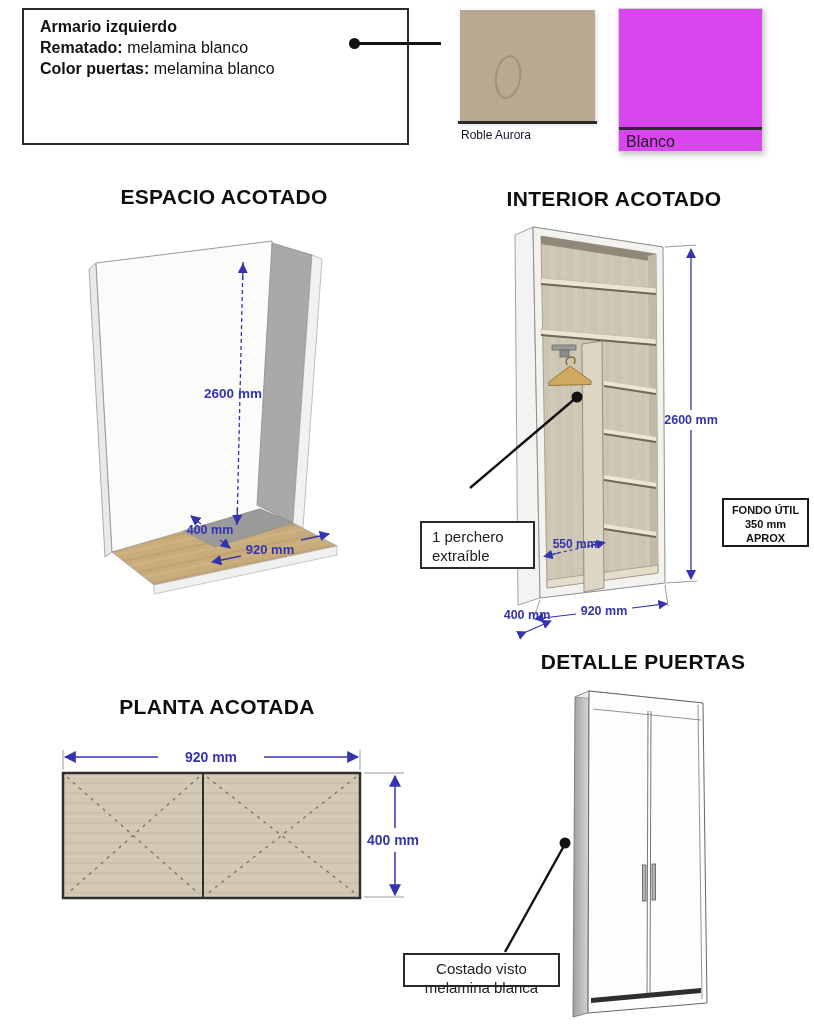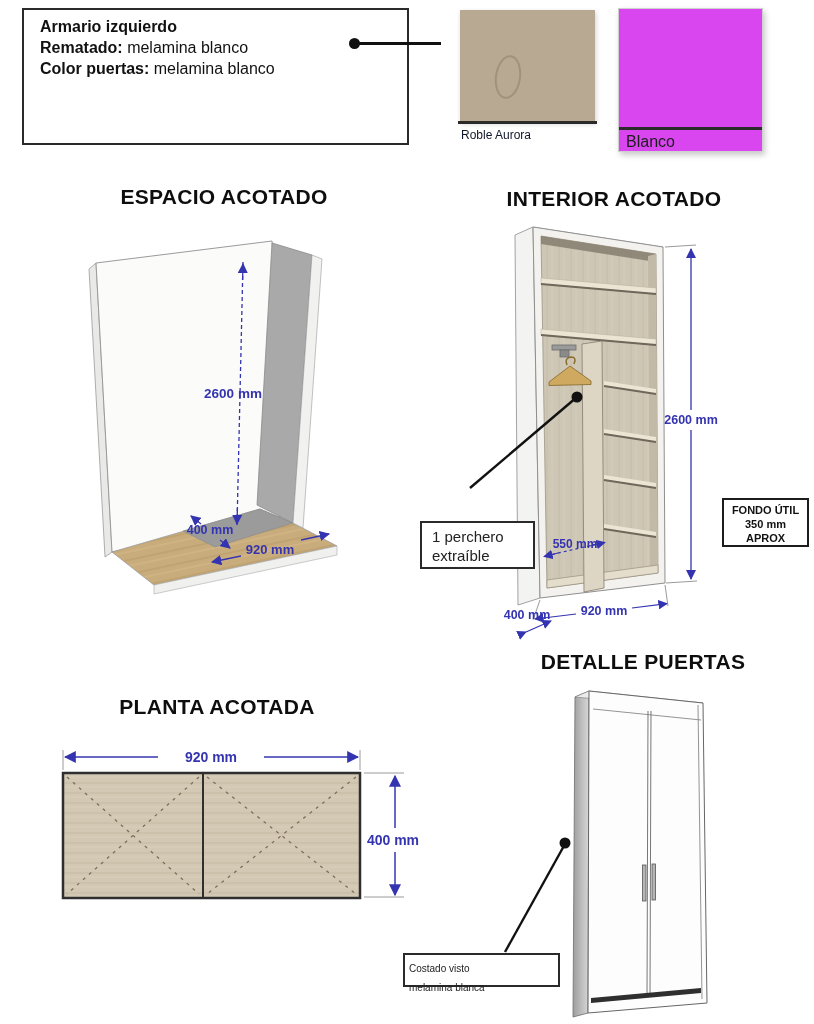--- a/index.html
+++ b/index.html
@@ -56,21 +56,21 @@
 
   .dim { fill:#3434b0; font-weight:bold; font-family:"Liberation Sans",sans-serif; }
   .dimline { stroke:#3434b0; fill:none; }
   .ext { stroke:#9a9a9a; stroke-width:1; fill:none; }
 
   
   .callout { position:absolute; border:2px solid #2a2a2a; background:#fff; color:#222; }
   .co-perchero { left:420px; top:485px; width:115px; height:48px;
     font-size:15px; line-height:19px; padding:4px 0 0 10px;margin-top:36px; }
   .co-costado { left:403px; top:953px; width:157px; height:34px;
-    font-size:10px; line-height:19px; padding:4px 4px 0 4px; }
+    font-size:15px; line-height:19px; padding:4px 4px 0 4px; text-align:center; }
   .note-fondo { position:absolute; left:722px; top:498px; width:87px; height:49px;
     border:2px solid #1c1c1c; background:#fff; text-align:center;
     font-size:11px; font-weight:bold; line-height:14px; padding-top:3px; color:#111; }
 </style>
 </head>
 <body>
 
 <div class="sheet">
 
   <div class="spec-box">

